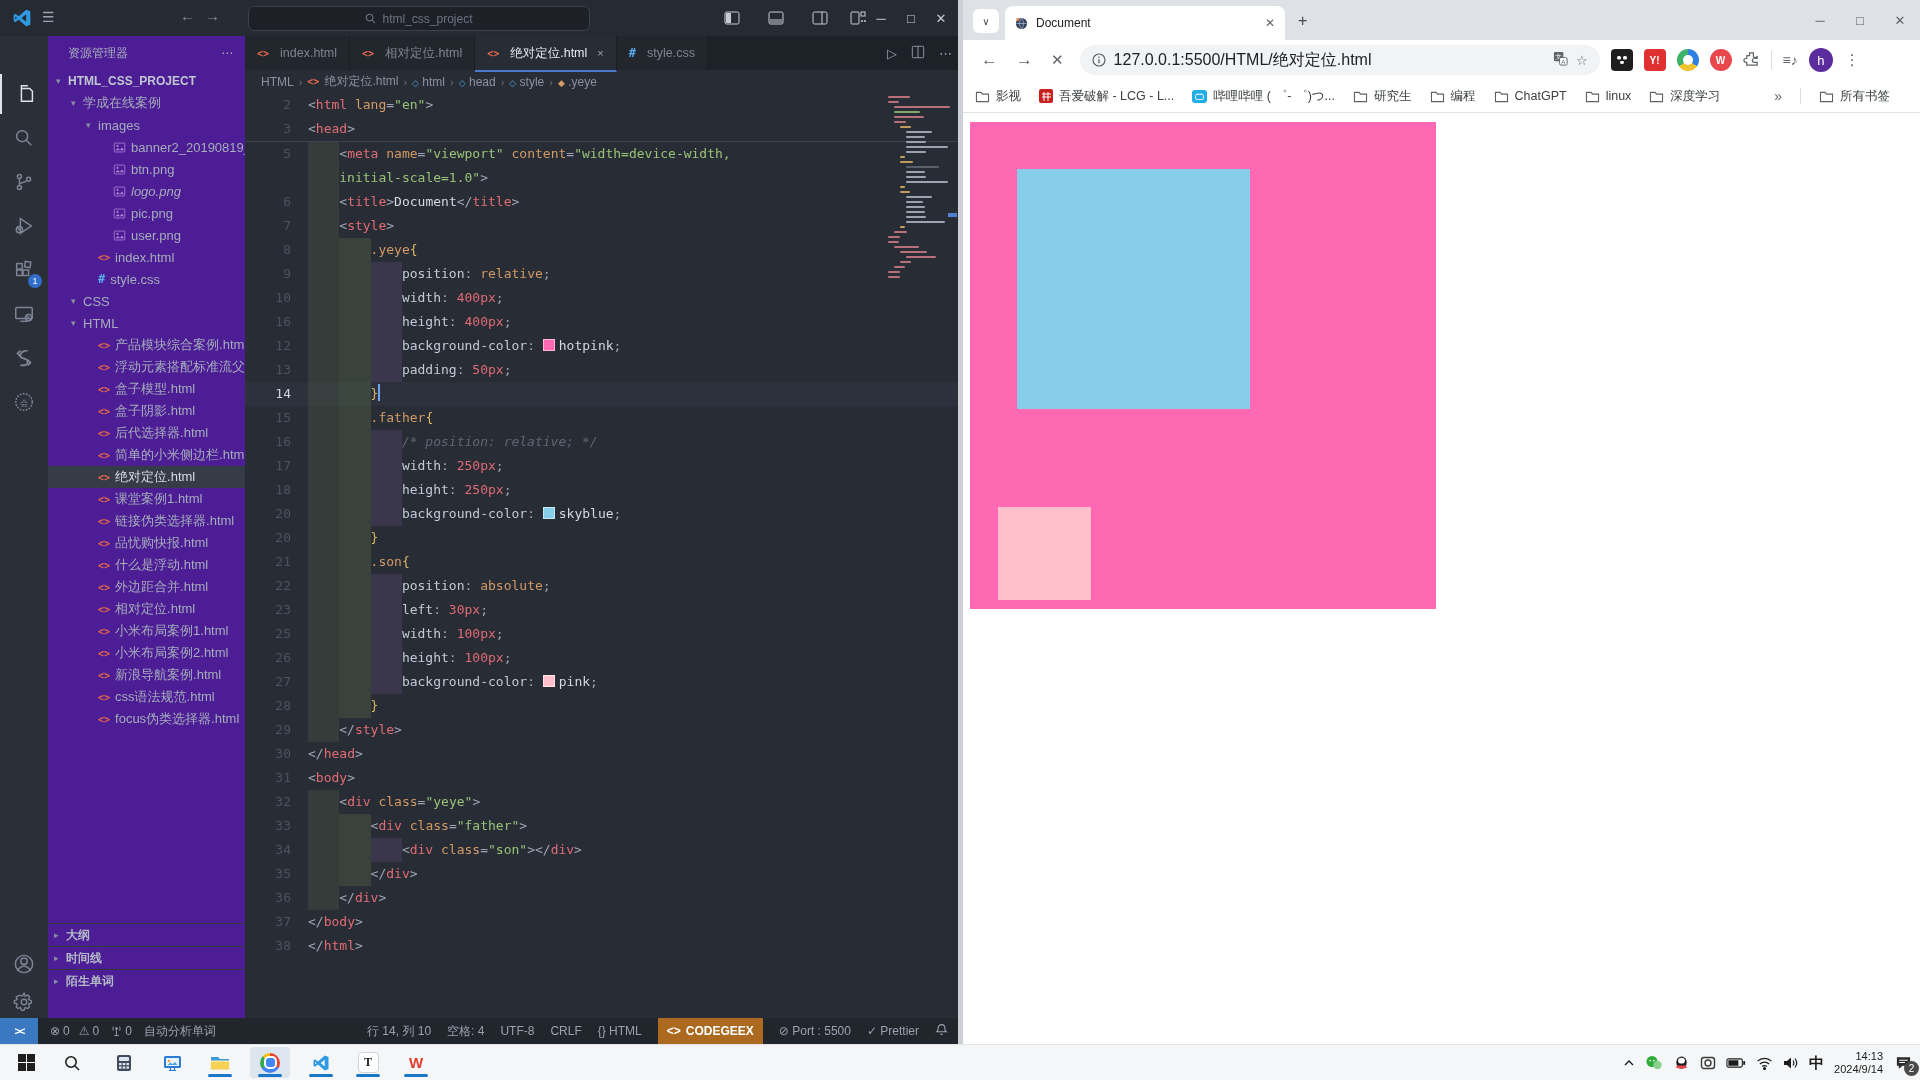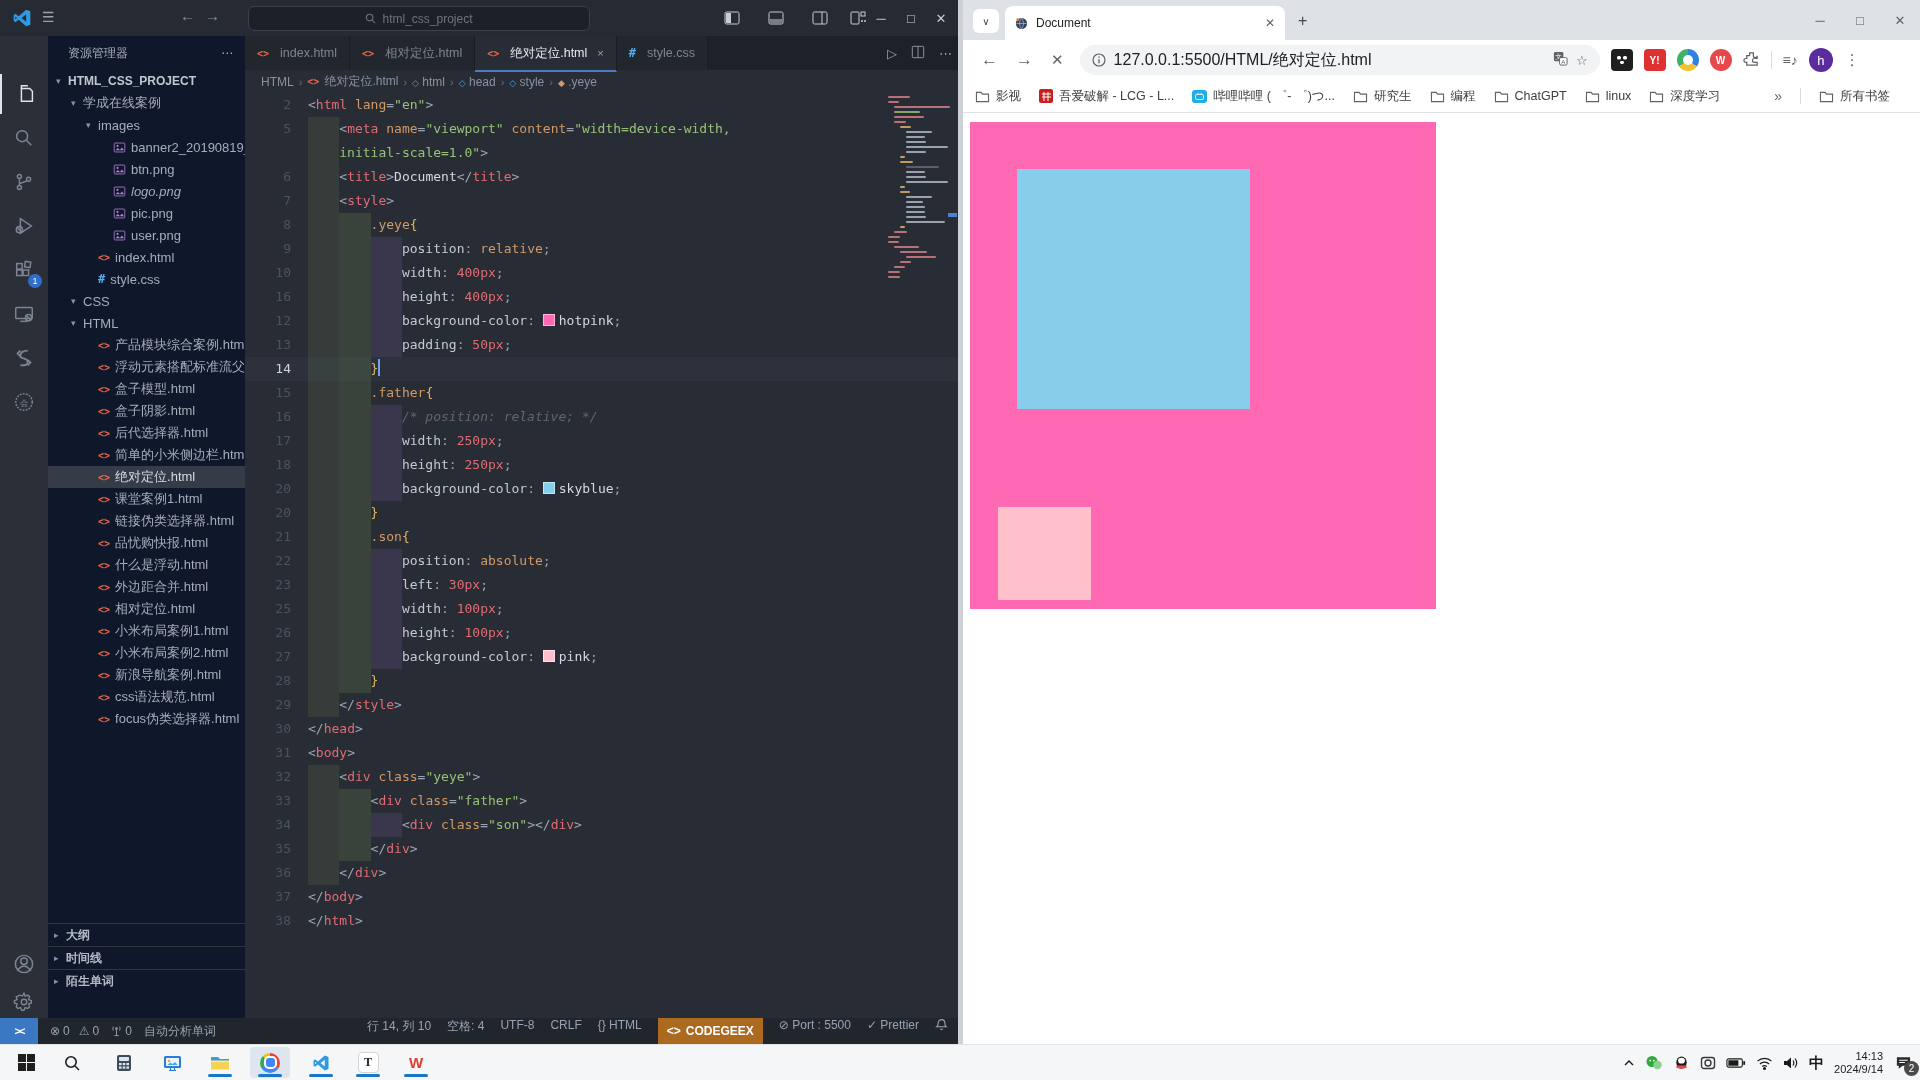--- a/index.html
+++ b/index.html
@@ -14,21 +14,21 @@
     color:#6b7382;font-size:12px;display:flex;align-items:center;justify-content:center;gap:6px}
   .laybtn{position:absolute;top:10px;width:16px;height:16px}
   .wc{position:absolute;top:0;width:34px;height:36px;display:flex;align-items:center;justify-content:center;color:#c6ccd6;font-size:13px}
   
   #actbar{position:absolute;left:0;top:36px;width:48px;height:982px;background:#2a2f38}
   .act-item{position:absolute;left:0;width:48px;height:40px;display:flex;align-items:center;justify-content:center;color:#7d8594}
   .act-item.on{color:#dfe3ea;border-left:2px solid#dfe3ea}
   .badge{position:absolute;right:6px;bottom:2px;background:#316dca;color:#fff;font-size:9px;width:14px;height:14px;border-radius:7px;
     display:flex;align-items:center;justify-content:center}
   
-  #sidebar{position:absolute;left:48px;top:36px;width:197px;height:982px;background:#0f172a;overflow:hidden}
+  #sidebar{position:absolute;left:48px;top:36px;width:197px;height:982px;background:#4c1d95;overflow:hidden}
   #sb-head{height:34px;display:flex;align-items:center;justify-content:space-between;padding:0 12px 0 20px;color:#a8b0bf;font-size:12px}
   .tree-row{height:22px;display:flex;align-items:center;font-size:13px;color:#a5adbb;white-space:nowrap;overflow:hidden}
   .tree-row.sel{background:#353c48;color:#d6dae2}
   .tree-row.root{font-weight:bold;color:#c0c7d2;font-size:12px}
   .tw{display:inline-block;width:12px;color:#8a93a3;font-size:9px;flex:0 0 12px}
   .fic{display:inline-block;margin-right:5px;font-family:"DejaVu Sans Mono",monospace;font-weight:bold}
   .fic-html{color:#e8684a;font-size:10px}
   .fic-css{color:#5badf0;font-size:12px}
   .fic-img{margin-right:5px;display:inline-flex}
   #sb-sections{position:absolute;left:0;bottom:26px;width:197px}
@@ -55,21 +55,21 @@
   .tk-v{color:#d19a66}.tk-d{color:#e06c75}.tk-c{color:#5f6673;font-style:italic}.tk-x{color:#d4d8e0}.tk-b{color:#e0b964}
   .swatch{display:inline-block;width:10px;height:10px;margin-right:4px;vertical-align:-1px;border:1px solid rgba(255,255,255,.5)}
   .cursor{display:inline-block;width:2px;height:17px;background:#6fa3f2;vertical-align:-3px}
   #minimap{position:absolute;right:8px;top:60px;width:62px}
   .mmrow{height:2px;margin-bottom:3px;border-radius:1px}
   #ovr{position:absolute;right:1px;top:213px;width:9px;height:4px;background:#4f7fd0}
   
   #statusbar{position:absolute;left:0;top:1018px;width:958px;height:26px;background:#21252c;display:flex;align-items:center;color:#9aa2b1;font-size:12px}
   #st-remote{width:38px;height:26px;background:#3a79c2;color:#fff;display:flex;align-items:center;justify-content:center;font-weight:bold;font-size:11px;letter-spacing:-2px}
   .st-item{display:flex;align-items:center;gap:3px;margin-left:12px;white-space:nowrap}
-  #st-right{margin-left:auto;display:flex;align-items:flex-start;gap:16px;margin-right:10px;white-space:nowrap}
+  #st-right{margin-left:auto;display:flex;align-items:center;gap:16px;margin-right:10px;white-space:nowrap}
   #st-cgx{background:#ab6a1f;color:#fff;height:26px;display:flex;align-items:center;padding:0 9px;gap:5px;font-weight:bold}
   
   #windiv{position:absolute;left:958px;top:0;width:5px;height:1044px;background:#cdd0d5}
   
   #browser{position:absolute;left:963px;top:0;width:957px;height:1044px;background:#fff}
   #tabstrip{position:absolute;left:0;top:0;width:957px;height:40px;background:#dee1e6}
   #tabsearch{position:absolute;left:10px;top:9px;width:26px;height:24px;background:#fff;border-radius:6px;display:flex;align-items:center;justify-content:center;color:#45494e;font-size:10px}
   #btab{position:absolute;left:42px;top:6px;width:280px;height:34px;background:#fff;border-radius:8px 8px 0 0;display:flex;align-items:center;padding:0 10px;gap:8px;box-sizing:border-box}
   #btab .t{font-size:12px;color:#202124;flex:1}
   #btab .x{color:#5f6368;font-size:12px}
@@ -448,20 +448,21 @@
         <span><span class="bc-sym" style="color:#4f9fd8">◇</span> <span>html</span></span>
         <span class="bc-sep">›</span>
         <span><span class="bc-sym" style="color:#4f9fd8">◇</span> <span>head</span></span>
         <span class="bc-sep">›</span>
         <span><span class="bc-sym" style="color:#4f9fd8">◇</span> <span>style</span></span>
         <span class="bc-sep">›</span>
         <span><span class="bc-sym" style="color:#d19a66">◆</span> <span>.yeye</span></span>
       </div>
     <div id="code">
         <div class="crow"><span class="ln">2</span><span class="tk-p">&lt;</span><span class="tk-t">html</span><span class="tk-x"> </span><span class="tk-a">lang</span><span class="tk-p">=</span><span class="tk-s">"en"</span><span class="tk-p">&gt;</span></div>
+        <div class="crow fold"><span class="ln">3</span><span class="tk-p">&lt;</span><span class="tk-t">head</span><span class="tk-p">&gt;</span></div>
         <div class="crow"><span class="ln">5</span><span class="iblk lv0"></span><span class="tk-p">&lt;</span><span class="tk-t">meta</span><span class="tk-x"> </span><span class="tk-a">name</span><span class="tk-p">=</span><span class="tk-s">"viewport"</span><span class="tk-x"> </span><span class="tk-a">content</span><span class="tk-p">=</span><span class="tk-s">"width=device-width,</span></div>
         <div class="crow"><span class="ln"></span><span class="iblk lv0"></span><span class="tk-s">initial-scale=1.0"</span><span class="tk-p">&gt;</span></div>
         <div class="crow"><span class="ln">6</span><span class="iblk lv0"></span><span class="tk-p">&lt;</span><span class="tk-t">title</span><span class="tk-p">&gt;</span><span class="tk-x">Document</span><span class="tk-p">&lt;/</span><span class="tk-t">title</span><span class="tk-p">&gt;</span></div>
         <div class="crow"><span class="ln">7</span><span class="iblk lv0"></span><span class="tk-p">&lt;</span><span class="tk-t">style</span><span class="tk-p">&gt;</span></div>
         <div class="crow"><span class="ln">8</span><span class="iblk lv0"></span><span class="iblk lv1"></span><span class="tk-v">.yeye</span><span class="tk-b">{</span></div>
         <div class="crow"><span class="ln">9</span><span class="iblk lv0"></span><span class="iblk lv1"></span><span class="iblk lv2"></span><span class="tk-r">position</span><span class="tk-p">: </span><span class="tk-v">relative</span><span class="tk-p">;</span></div>
         <div class="crow"><span class="ln">10</span><span class="iblk lv0"></span><span class="iblk lv1"></span><span class="iblk lv2"></span><span class="tk-r">width</span><span class="tk-p">: </span><span class="tk-d">400px</span><span class="tk-p">;</span></div>
         <div class="crow"><span class="ln">16</span><span class="iblk lv0"></span><span class="iblk lv1"></span><span class="iblk lv2"></span><span class="tk-r">height</span><span class="tk-p">: </span><span class="tk-d">400px</span><span class="tk-p">;</span></div>
         <div class="crow"><span class="ln">12</span><span class="iblk lv0"></span><span class="iblk lv1"></span><span class="iblk lv2"></span><span class="tk-r">background-color</span><span class="tk-p">: </span><span class="swatch" style="background: rgb(255, 105, 180);"></span><span class="tk-x">hotpink</span><span class="tk-p">;</span></div>
         <div class="crow"><span class="ln">13</span><span class="iblk lv0"></span><span class="iblk lv1"></span><span class="iblk lv2"></span><span class="tk-r">padding</span><span class="tk-p">: </span><span class="tk-d">50px</span><span class="tk-p">;</span></div>

